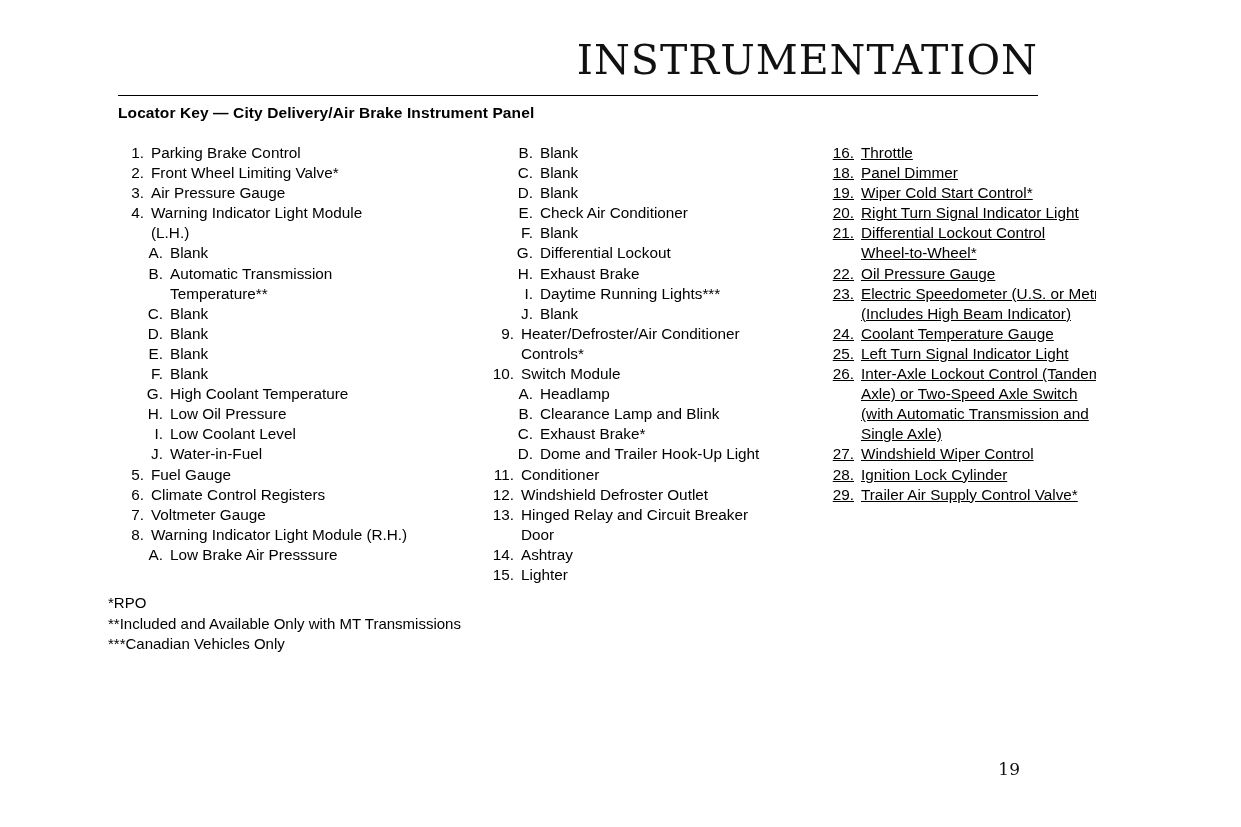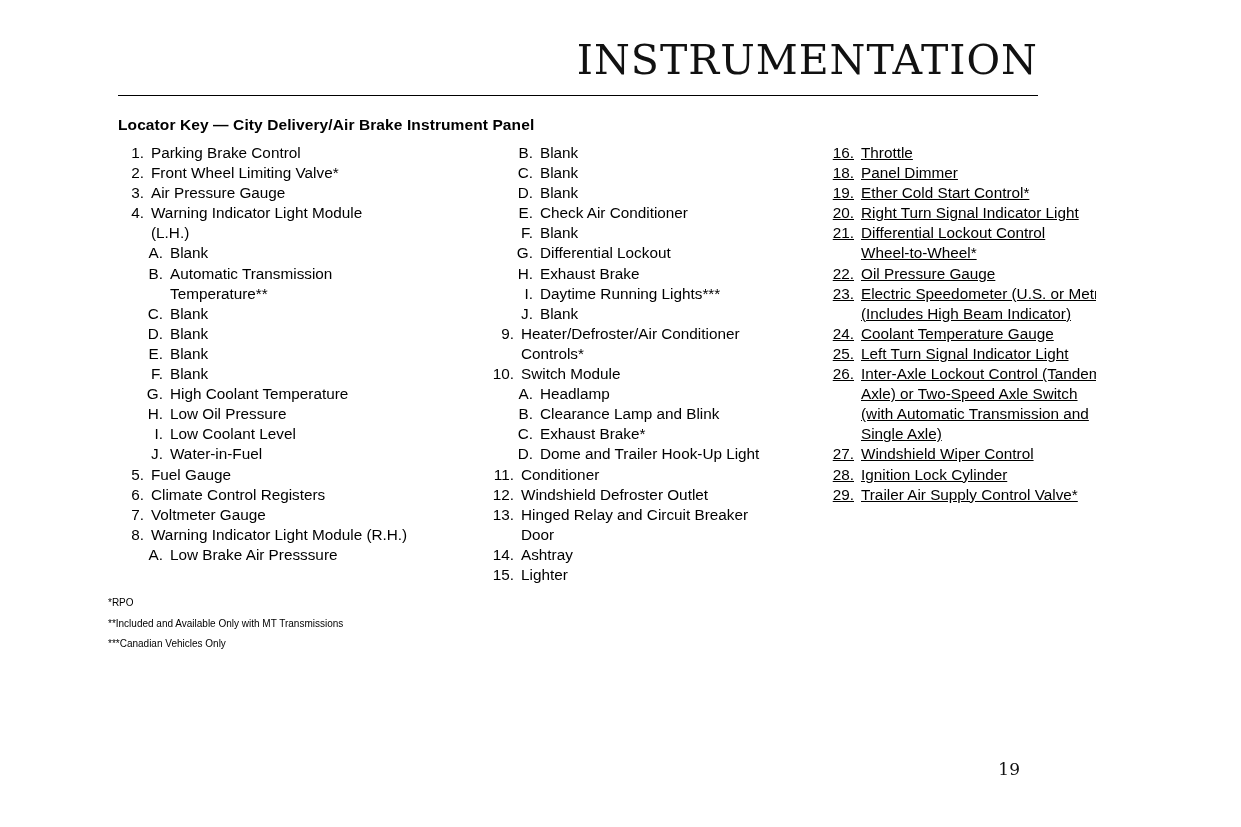--- a/index.html
+++ b/index.html
@@ -34,21 +34,21 @@
     position: absolute;
     left: 118px;
     right: 58px;
     top: 95px;
     height: 1px;
     background: #000;
   }
   .section-heading {
     position: absolute;
     left: 118px;
-    top: 116px;
+    top: 104px;
     font-size: 15.5px;
     font-weight: bold;
     letter-spacing: 0.1px;
     white-space: nowrap;
   }
   .columns {
     position: absolute;
     left: 118px;
     top: 143px;
     width: 1070px;
@@ -81,21 +81,21 @@
   
   .cont-num .marker { width: 26px; }
   .cont-alpha .marker { width: 45px; }
 
   .txt { flex: 1 1 auto; }
 
   .notes {
     position: absolute;
     left: 108px;
     top: 593px;
-    font-size: 10px;
+    font-size: 15px;
     line-height: 20.5px;
   }
   .notes div { white-space: nowrap; }
 
   .page-number {
     position: absolute;
     right: 76px;
     bottom: 48px;
     font-family: "DejaVu Serif", serif;
     font-size: 17px;
@@ -293,21 +293,21 @@
         <div class="row ">
           <span class="marker m-num">16.</span>
           <span class="txt">Throttle</span>
         </div>
         <div class="row ">
           <span class="marker m-num">18.</span>
           <span class="txt">Panel Dimmer</span>
         </div>
         <div class="row ">
           <span class="marker m-num">19.</span>
-          <span class="txt">Ether Cold Start Control*</span>
+          <span class="txt">Wiper Cold Start Control*</span>
         </div>
         <div class="row ">
           <span class="marker m-num">20.</span>
           <span class="txt">Right Turn Signal Indicator Light</span>
         </div>
         <div class="row ">
           <span class="marker m-num">21.</span>
           <span class="txt">Differential Lockout Control</span>
         </div>
         <div class="row cont-num">

